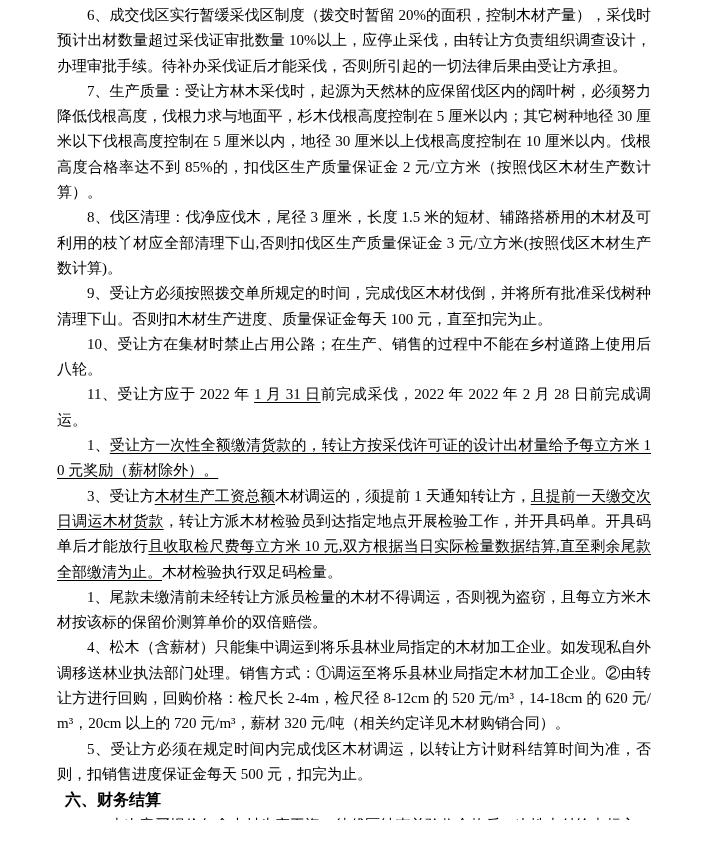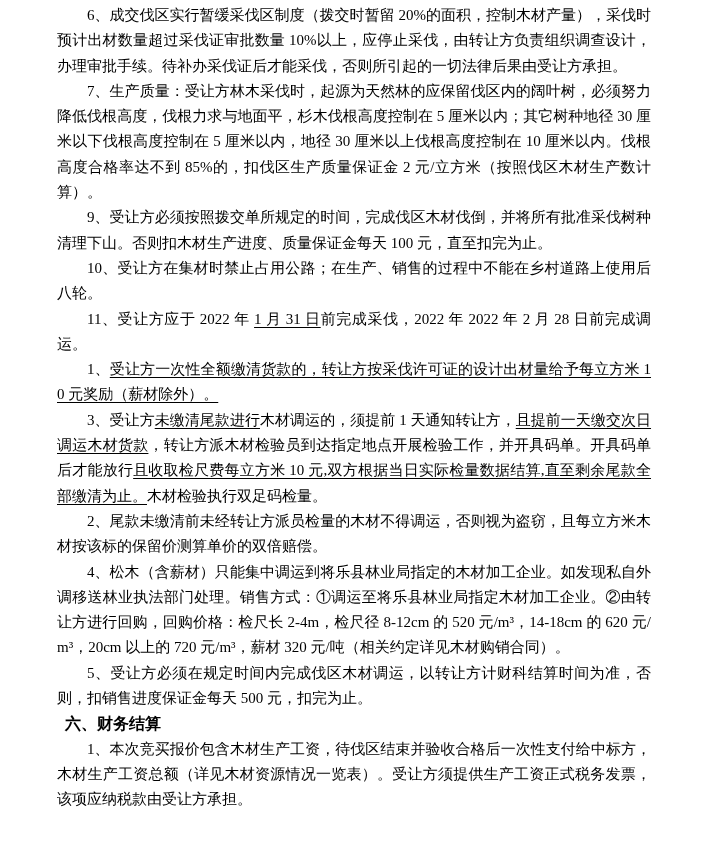--- a/index.html
+++ b/index.html
@@ -35,24 +35,25 @@
     text-decoration-thickness: 1px;
   }
 </style>
 </head>
 <body>
 
 <div class="page">
   <div>
       <p class="para"><span>6、成交伐区实行暂缓采伐区制度（拨交时暂留 20%的面积，控制木材产量），采伐时预计出材数量超过采伐证审批数量 10%以上，应停止采伐，由转让方负责组织调查设计，办理审批手续。待补办采伐证后才能采伐，否则所引起的一切法律后果由受让方承担。</span></p>
       <p class="para"><span>7、生产质量：受让方林木采伐时，起源为天然林的应保留伐区内的阔叶树，必须努力降低伐根高度，伐根力求与地面平，杉木伐根高度控制在 5 厘米以内；其它树种地径 30 厘米以下伐根高度控制在 5 厘米以内，地径 30 厘米以上伐根高度控制在 10 厘米以内。伐根高度合格率达不到 85%的，扣伐区生产质量保证金 2 元/立方米（按照伐区木材生产数计算）。</span></p>
+      <p class="para"><span>8、伐区清理：伐净应伐木，尾径 3 厘米，长度 1.5 米的短材、辅路搭桥用的木材及可利用的枝丫材应全部清理下山,否则扣伐区生产质量保证金 3 元/立方米(按照伐区木材生产数计算)。</span></p>
       <p class="para"><span>9、受让方必须按照拨交单所规定的时间，完成伐区木材伐倒，并将所有批准采伐树种清理下山。否则扣木材生产进度、质量保证金每天 100 元，直至扣完为止。</span></p>
       <p class="para"><span>10、受让方在集材时禁止占用公路；在生产、销售的过程中不能在乡村道路上使用后八轮。</span></p>
       <p class="para"><span>11、受让方应于 2022 年 </span><span class="u">1 月 31 日</span><span>前完成采伐，2022 年 2022 年 2 月 28 日前完成调运。</span></p>
       <p class="para"><span>1、</span><span class="u">受让方一次性全额缴清货款的，转让方按采伐许可证的设计出材量给予每立方米 10 元奖励（薪材除外）。</span></p>
-      <p class="para"><span>3、受让方</span><span class="u">未缴清尾款进行</span><span>木材调运的，须提前 1 天通知转让方，</span><span class="u">且提前一天缴交次日调运木材货款</span><span>，转让方派木材检验员到达指定地点开展检验工作，并开具码单。开具码单后才能放行</span><span class="u">且收取检尺费每立方米 10 元,双方根据当日实际检量数据结算,直至剩余尾款全部缴清为止。</span><span>木材检验执行双足码检量。</span></p>
-      <p class="para"><span>2、尾款未缴清前未经转让方派员检量的木材不得调运，否则视为盗窃，且每立方米木材按该标的保留价测算单价的双倍赔偿。</span></p>
+      <p class="para"><span>3、受让方</span><span class="u">木材生产工资总额</span><span>木材调运的，须提前 1 天通知转让方，</span><span class="u">且提前一天缴交次日调运木材货款</span><span>，转让方派木材检验员到达指定地点开展检验工作，并开具码单。开具码单后才能放行</span><span class="u">且收取检尺费每立方米 10 元,双方根据当日实际检量数据结算,直至剩余尾款全部缴清为止。</span><span>木材检验执行双足码检量。</span></p>
+      <p class="para"><span>1、尾款未缴清前未经转让方派员检量的木材不得调运，否则视为盗窃，且每立方米木材按该标的保留价测算单价的双倍赔偿。</span></p>
       <p class="para"><span>4、松木（含薪材）只能集中调运到将乐县林业局指定的木材加工企业。如发现私自外调移送林业执法部门处理。销售方式：①调运至将乐县林业局指定木材加工企业。②由转让方进行回购，回购价格：检尺长 2-4m，检尺径 8-12cm 的 520 元/m³，14-18cm 的 620 元/m³，20cm 以上的 720 元/m³，薪材 320 元/吨（相关约定详见木材购销合同）。</span></p>
       <p class="para"><span>5、受让方必须在规定时间内完成伐区木材调运，以转让方计财科结算时间为准，否则，扣销售进度保证金每天 500 元，扣完为止。</span></p>
       <p class="heading"><span>六、财务结算</span></p>
       <p class="para"><span>1、本次竞买报价包含木材生产工资，待伐区结束并验收合格后一次性支付给中标方，木材生产工资总额（详见木材资源情况一览表）。受让方须提供生产工资正式税务发票，该项应纳税款由受让方承担。</span></p>
     </div>
 </div>
 
 </body></html>

